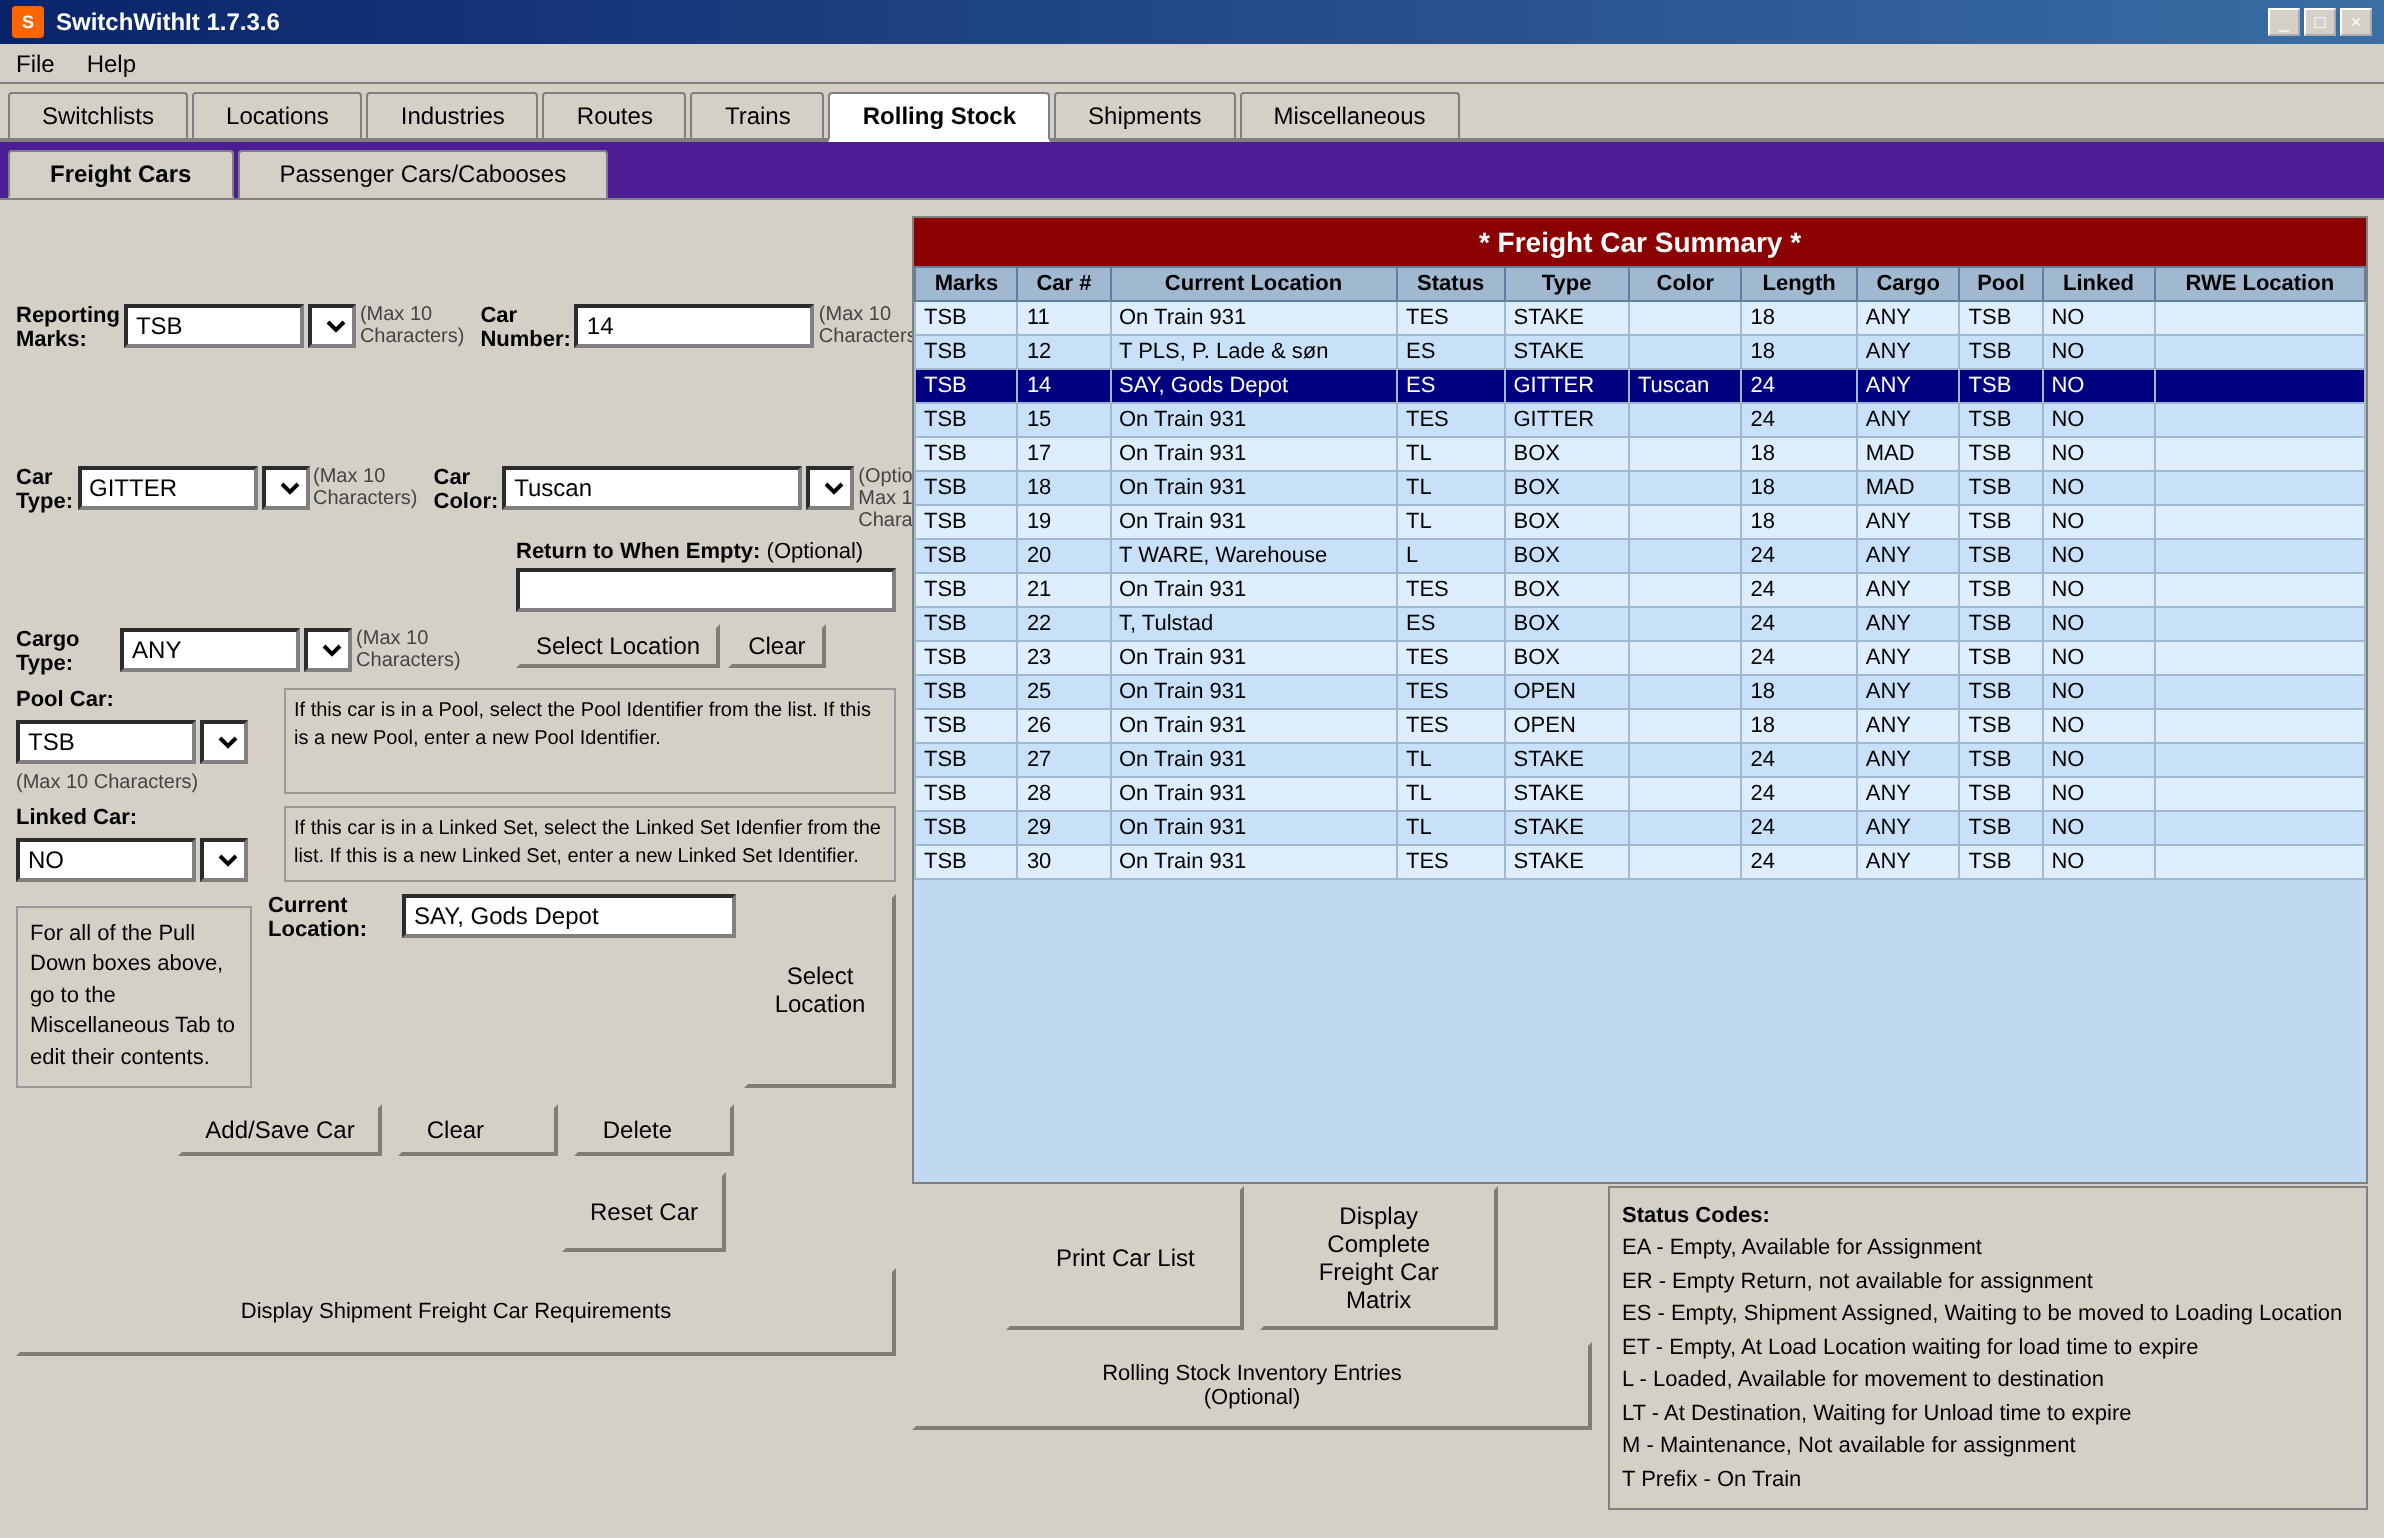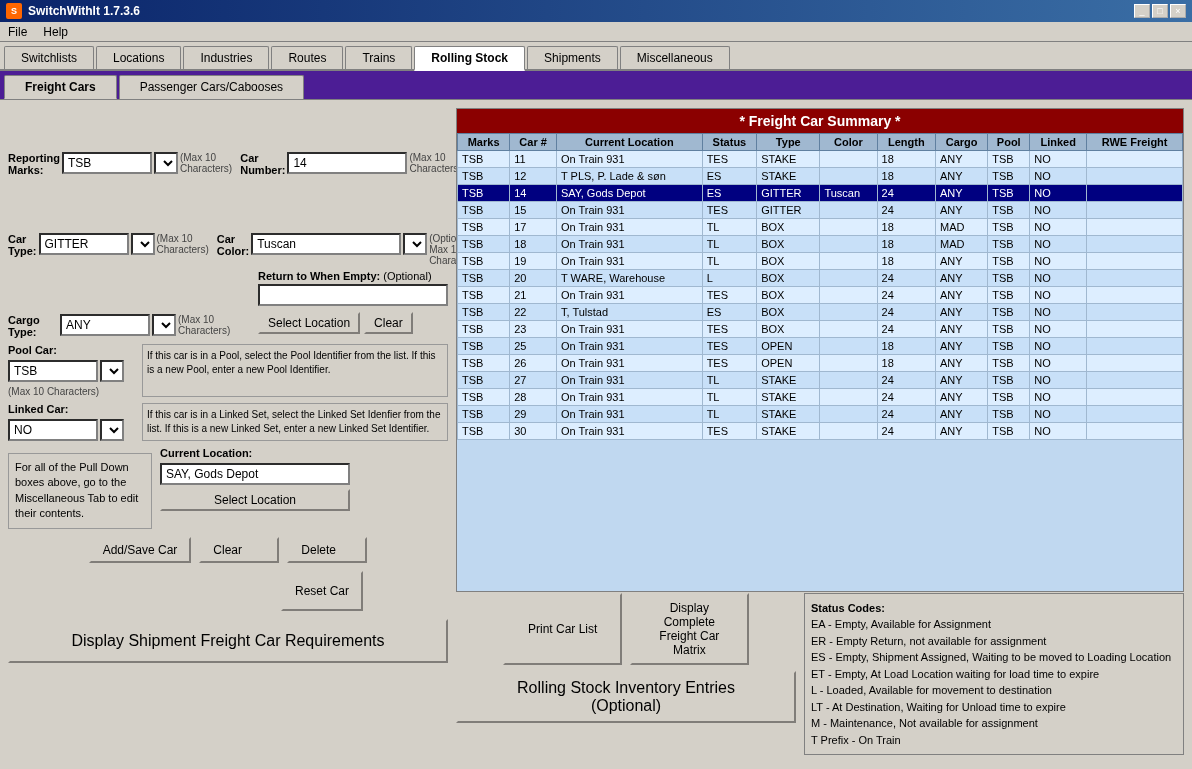--- a/index.html
+++ b/index.html
@@ -71,21 +71,21 @@
     tbody tr.selected { background: #000080; color: white; }
     tbody td { border: 1px solid #a0b8d0; padding: 2px 4px; }
     
     
     .bottom-panels { display: flex; gap: 8px; }
     .bottom-left { display: flex; flex-direction: column; gap: 4px; flex: 1; align-items: center; }
     .bottom-right { width: 380px; background: #d4d0c8; border: 1px solid #808080; padding: 6px; font-size: 11px; line-height: 1.5; }
     
     .print-matrix-row { display: flex; gap: 8px; }
     .btn-wide { border: 2px outset #d4d0c8; background: #d4d0c8; padding: 6px 16px; cursor: pointer; font-size: 12px; flex: 1; text-align: center; min-height: 44px; display: flex; align-items: center; justify-content: center; }
-    .btn-tall { border: 2px outset #d4d0c8; background: #d4d0c8; padding: 6px 16px; cursor: pointer; font-size: 16px; text-align: center; min-height: 44px; display: flex; align-items: center; justify-content: center; width: 100%; }
+    .btn-tall { border: 2px outset #d4d0c8; background: #d4d0c8; padding: 6px 16px; cursor: pointer; font-size: 11px; text-align: center; min-height: 44px; display: flex; align-items: center; justify-content: center; width: 100%; }
     
     .select-clear-row { display: flex; gap: 4px; margin-top: 4px; }
   </style>
 </head>
 <body>
 
 <div class="title-bar">
   <div class="title-bar-left">
     <div class="title-icon">S</div>
     <span class="title-text">SwitchWithIt 1.7.3.6</span>
@@ -199,21 +199,21 @@
         <div style="display:flex; gap:2px;">
           <input class="form-input" style="width: 90px;" value="NO">
           <select class="form-select" style="width:24px; padding:0;"><option>▼</option></select>
         </div>
       </div>
       <div class="pool-info">If this car is in a Linked Set, select the Linked Set Idenfier from the list.  If this is a new Linked Set, enter a new Linked Set Identifier.</div>
     </div>
 
     <div style="display:flex; gap:8px; margin-top:6px;">
       <div class="info-box">For all of the Pull Down boxes above, go to the Miscellaneous Tab to edit their contents.</div>
-      <div style="display:flex; flex-direction:column; gap:4px;">
+      <div style="display:flex; flex-direction:row; gap:4px;">
         <span class="form-label">Current Location:</span>
         <input class="form-input location-input" value="SAY, Gods Depot" style="">
         <button class="btn-small">Select Location</button>
       </div>
     </div>
 
     <div class="action-row">
       <button class="btn">Add/Save Car</button>
       <button class="btn">Clear</button>
       <button class="btn">Delete</button>
@@ -241,21 +241,21 @@
               <th>Marks</th>
               <th>Car #</th>
               <th>Current Location</th>
               <th>Status</th>
               <th>Type</th>
               <th>Color</th>
               <th>Length</th>
               <th>Cargo</th>
               <th>Pool</th>
               <th>Linked</th>
-              <th>RWE Freight</th>
+              <th>RWE Location</th>
             </tr>
           </thead>
           <tbody id="summary-tbody">
           <tr>
                 <td>TSB</td>
                 <td>11</td>
                 <td>On Train 931</td>
                 <td>TES</td>
                 <td>STAKE</td>
                 <td></td>

